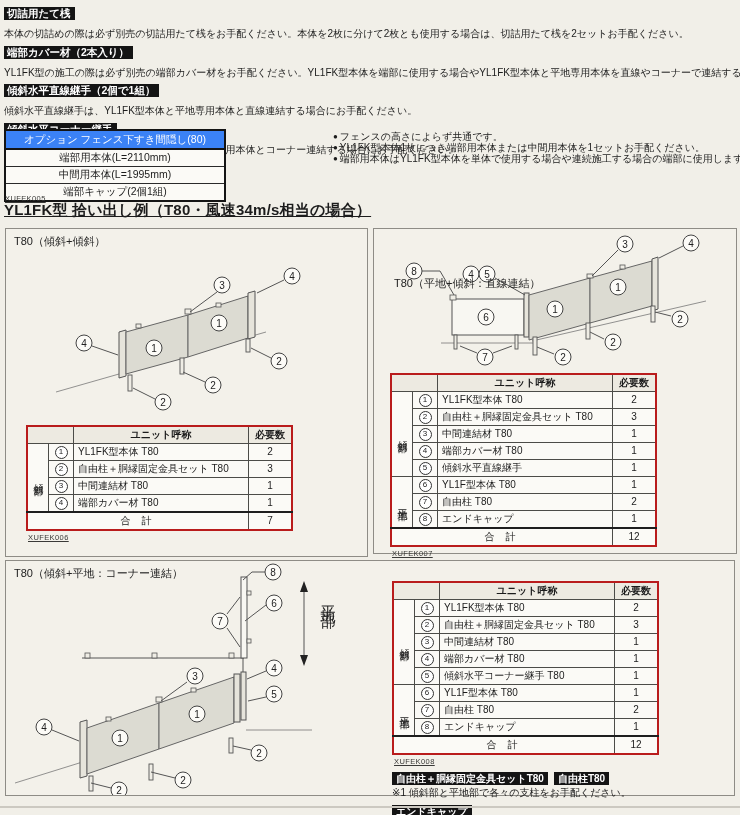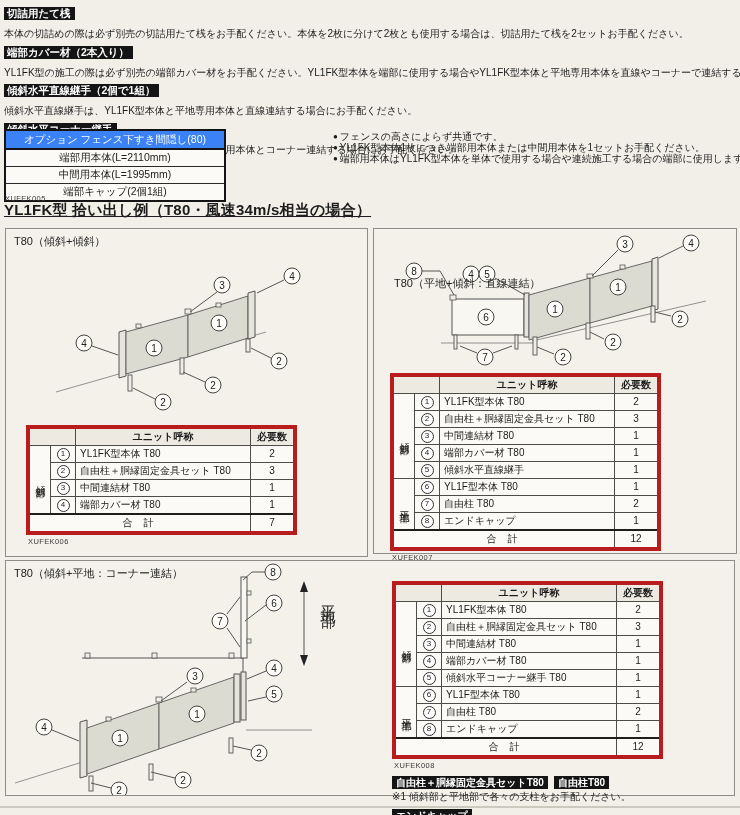--- a/index.html
+++ b/index.html
@@ -31,21 +31,21 @@
   }
   .opt-table th{
     background:#3b82f6;color:#fff;font-size:10.5px;font-weight:normal;
     height:17px;border:2px solid #141414;padding:0 2px;text-align:center;
   }
   .opt-table td{
     border:1px solid #2a2a2a;border-left:2px solid #141414;border-right:2px solid #141414;
     font-size:10.5px;height:16px;text-align:center;padding:0 2px;margin-top:32px;
   }
   .opt-table tr:last-child td{border-bottom:2px solid #141414;}
-  .caption{font-size:7.5px;color:#3a3a38;letter-spacing:.4px;}
+  .caption{font-size:7.5px;color:#3a3a38;letter-spacing:.4px;text-decoration:underline;}
   .cap-005{top:194px;left:5px;}
   .bullets{top:131px;left:333px;width:404px;}
   .bullet{font-size:10px;line-height:11px;white-space:nowrap;}
   .bullet .dot{font-size:8px;vertical-align:1px;margin-right:2px;}
   
   .section-title{top:201px;left:4px;font-size:15px;font-weight:bold;letter-spacing:.2px;text-decoration:underline;}
   
   .ex-box{
     border:1px solid #8e8c86;background:#f3f1ea;box-sizing:border-box;
   }
@@ -61,21 +61,21 @@
   .panel-flat{fill:#f8f7f2;stroke:#555;stroke-width:1;}
   .bar{fill:#e6e4db;stroke:#555;stroke-width:1;}
   .post{fill:#efede5;stroke:#555;stroke-width:.9;}
   .tab{fill:#efede5;stroke:#555;stroke-width:.8;}
   .co-c{fill:#fcfbf7;stroke:#444;stroke-width:1;}
   .co-t{font-size:10px;fill:#222;text-anchor:middle;}
   
   .t-wrap{margin:6px 0 0 20px;}
   .unit-table{border-collapse:collapse;background:#fbfaf6;}
   .unit-table th,.unit-table td{border:1px solid #4c4c48;font-size:10px;line-height:12px;padding:1px 2px;}
-  .unit-table{border:4px solid #b91c1c;padding-left:6px;}
+  .unit-table{border:2px solid #b91c1c;padding-left:6px;}
   .unit-table thead th{background:#edeae1;font-weight:bold;height:14px;text-align:center;}
   .unit-table .grp{
     width:16px;text-align:center;
     writing-mode:vertical-rl;text-orientation:upright;letter-spacing:1px;
     padding:2px 1px;font-size:10px;
   }
   .unit-table .num{width:20px;text-align:center;}
   .unit-table .name{width:168px;text-align:left;padding-left:4px;white-space:nowrap;}
   .unit-table .qty{width:38px;text-align:center;}
   .unit-table tfoot td{border-top:2px solid #1e1e1e;height:14px;}

